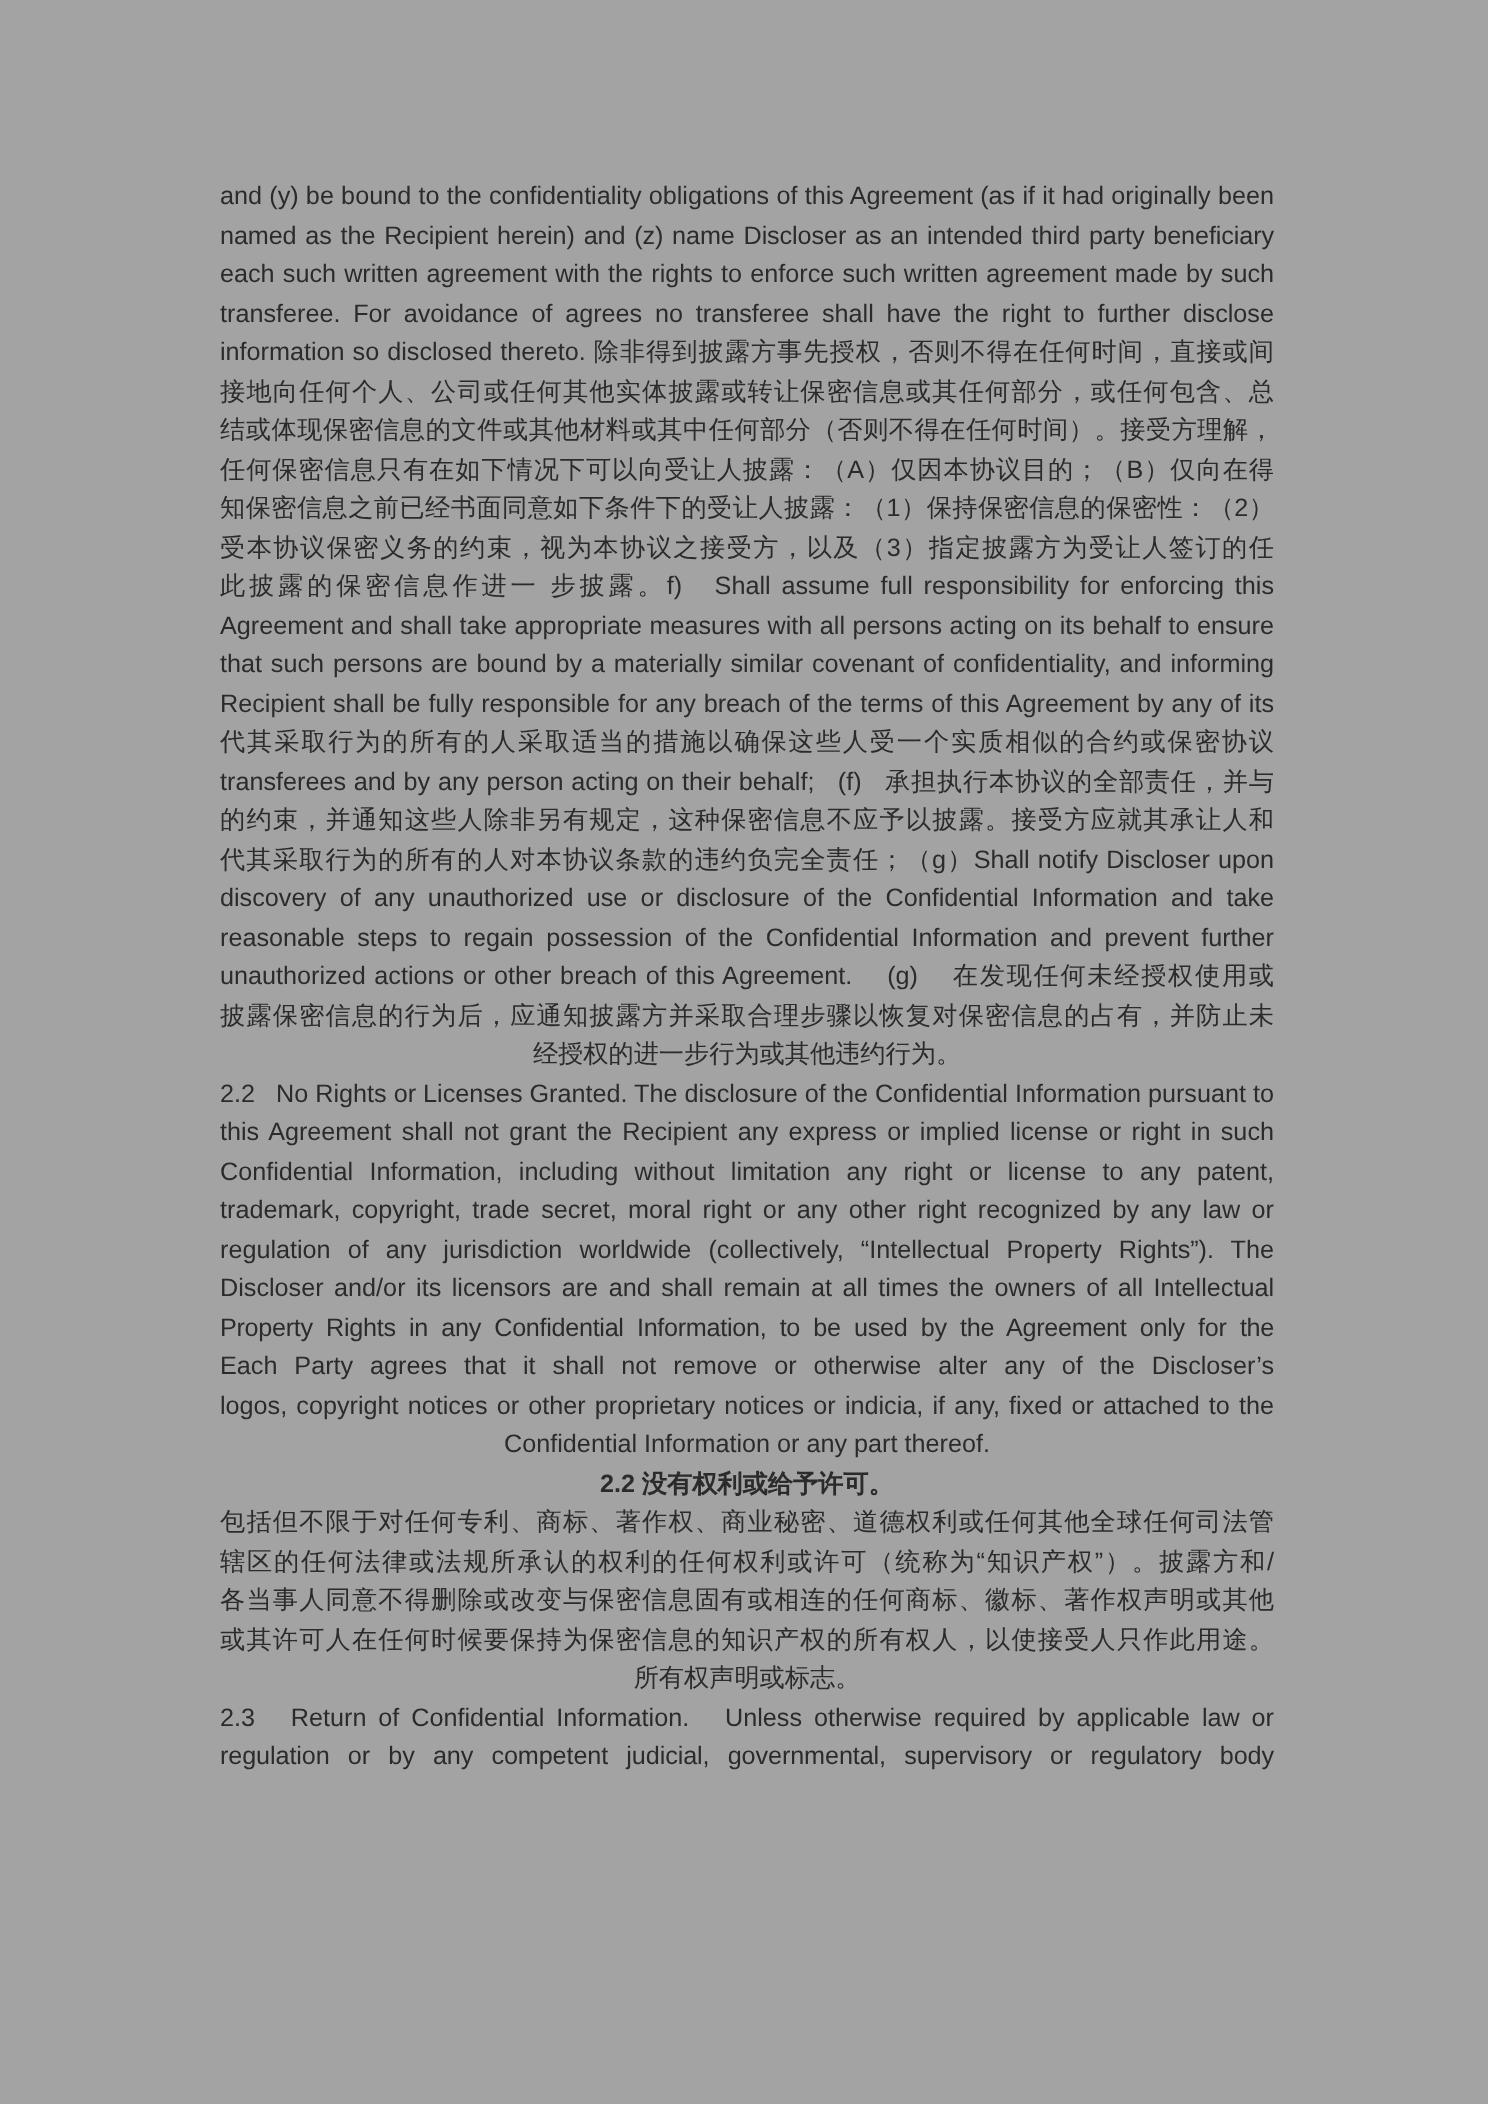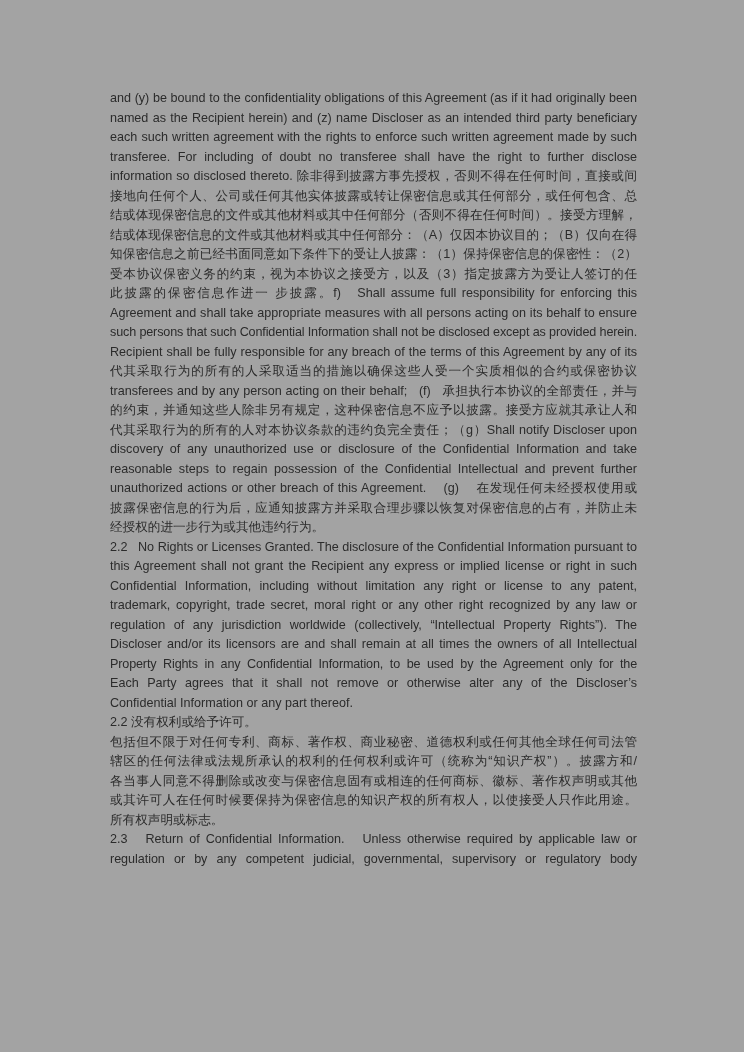--- a/index.html
+++ b/index.html
@@ -20,73 +20,74 @@
     left: 110px;
     top: 89px;
     width: 527px;
   }
   .line {
     height: 19.5px;
     line-height: 19.5px;
     font-size: 12.6px;
     color: #2b2b2b;
     overflow: hidden;
-    text-align: left;
+    text-align: center;
   }
   .line.just {
     text-align: justify;
     text-align-last: justify;
   }
   .line.bold {
-    font-weight: 400;
+    font-weight: 700;
   }
   .para {
     margin: 0;
     padding: 0;
   }
 </style>
 </head>
 <body>
 
 <div class="page">
   <div class="textblock" id="textblock" style="color: rgb(43, 43, 43);">
       <div class="para">
         <div class="line just" style="">and (y) be bound to the confidentiality obligations of this Agreement (as if it had originally been</div>
         <div class="line just" style="letter-spacing: -0.05px;">named as the Recipient herein) and (z) name Discloser as an intended third party beneficiary of</div>
         <div class="line just" style="">each such written agreement with the rights to enforce such written agreement made by such</div>
-        <div class="line just" style="">transferee. For including of doubt no transferee shall have the right to further disclose</div>
+        <div class="line just" style="">transferee. For avoidance of agrees no transferee shall have the right to further disclose</div>
         <div class="line just" style="">information so disclosed thereto. 除非得到披露方事先授权，否则不得在任何时间，直接或间</div>
         <div class="line just" style="">接地向任何个人、公司或任何其他实体披露或转让保密信息或其任何部分，或任何包含、总</div>
         <div class="line just" style="">结或体现保密信息的文件或其他材料或其中任何部分（否则不得在任何时间）。接受方理解，</div>
-        <div class="line just" style="">结或体现保密信息的文件或其他材料或其中任何部分：（A）仅因本协议目的；（B）仅向在得</div>
+        <div class="line just" style="">任何保密信息只有在如下情况下可以向受让人披露：（A）仅因本协议目的；（B）仅向在得</div>
         <div class="line just" style="">知保密信息之前已经书面同意如下条件下的受让人披露：（1）保持保密信息的保密性：（2）</div>
         <div class="line just" style="">受本协议保密义务的约束，视为本协议之接受方，以及（3）指定披露方为受让人签订的任</div>
         <div class="line just" style="">此披露的保密信息作进一 步披露。f)&nbsp;&nbsp;&nbsp;Shall assume full responsibility for enforcing this</div>
         <div class="line just" style="">Agreement and shall take appropriate measures with all persons acting on its behalf to ensure</div>
-        <div class="line just" style="letter-spacing: -0.15px;">such persons that such Confidential Information shall not be disclosed except as provided herein.</div>
+        <div class="line just" style="">that such persons are bound by a materially similar covenant of confidentiality, and informing</div>
         <div class="line just" style="">Recipient shall be fully responsible for any breach of the terms of this Agreement by any of its</div>
         <div class="line just" style="">代其采取行为的所有的人采取适当的措施以确保这些人受一个实质相似的合约或保密协议</div>
         <div class="line just" style="">transferees and by any person acting on their behalf;&nbsp;&nbsp;&nbsp;(f)&nbsp;&nbsp;&nbsp;承担执行本协议的全部责任，并与</div>
         <div class="line just" style="">的约束，并通知这些人除非另有规定，这种保密信息不应予以披露。接受方应就其承让人和</div>
         <div class="line just" style="">代其采取行为的所有的人对本协议条款的违约负完全责任；（g）Shall notify Discloser upon</div>
         <div class="line just" style="">discovery of any unauthorized use or disclosure of the Confidential Information and take</div>
-        <div class="line just" style="">reasonable steps to regain possession of the Confidential Intellectual and prevent further</div>
+        <div class="line just" style="">reasonable steps to regain possession of the Confidential Information and prevent further</div>
         <div class="line just" style="">unauthorized actions or other breach of this Agreement.&nbsp;&nbsp;&nbsp;&nbsp;(g)&nbsp;&nbsp;&nbsp;&nbsp;在发现任何未经授权使用或</div>
         <div class="line just" style="">披露保密信息的行为后，应通知披露方并采取合理步骤以恢复对保密信息的占有，并防止未</div>
         <div class="line" style="">经授权的进一步行为或其他违约行为。</div>
       </div>
       <div class="para">
         <div class="line just" style="">2.2&nbsp;&nbsp;&nbsp;No Rights or Licenses Granted. The disclosure of the Confidential Information pursuant to</div>
         <div class="line just" style="">this Agreement shall not grant the Recipient any express or implied license or right in such</div>
         <div class="line just" style="">Confidential Information, including without limitation any right or license to any patent,</div>
         <div class="line just" style="">trademark, copyright, trade secret, moral right or any other right recognized by any law or</div>
         <div class="line just" style="">regulation of any jurisdiction worldwide (collectively, “Intellectual Property Rights”). The</div>
         <div class="line just" style="">Discloser and/or its licensors are and shall remain at all times the owners of all Intellectual</div>
         <div class="line just" style="letter-spacing: -0.15px;">Property Rights in any Confidential Information, to be used by the Agreement only for the Purpose.</div>
         <div class="line just" style="">Each Party agrees that it shall not remove or otherwise alter any of the Discloser’s trademarks,</div>
+        <div class="line just" style="">logos, copyright notices or other proprietary notices or indicia, if any, fixed or attached to the</div>
         <div class="line" style="">Confidential Information or any part thereof.</div>
       </div>
       <div class="para">
         <div class="line bold" style="">2.2 没有权利或给予许可。</div>
       </div>
       <div class="para">
         <div class="line just" style="">包括但不限于对任何专利、商标、著作权、商业秘密、道德权利或任何其他全球任何司法管</div>
         <div class="line just" style="">辖区的任何法律或法规所承认的权利的任何权利或许可（统称为“知识产权”）。披露方和/</div>
         <div class="line just" style="">各当事人同意不得删除或改变与保密信息固有或相连的任何商标、徽标、著作权声明或其他</div>
         <div class="line just" style="">或其许可人在任何时候要保持为保密信息的知识产权的所有权人，以使接受人只作此用途。</div>

